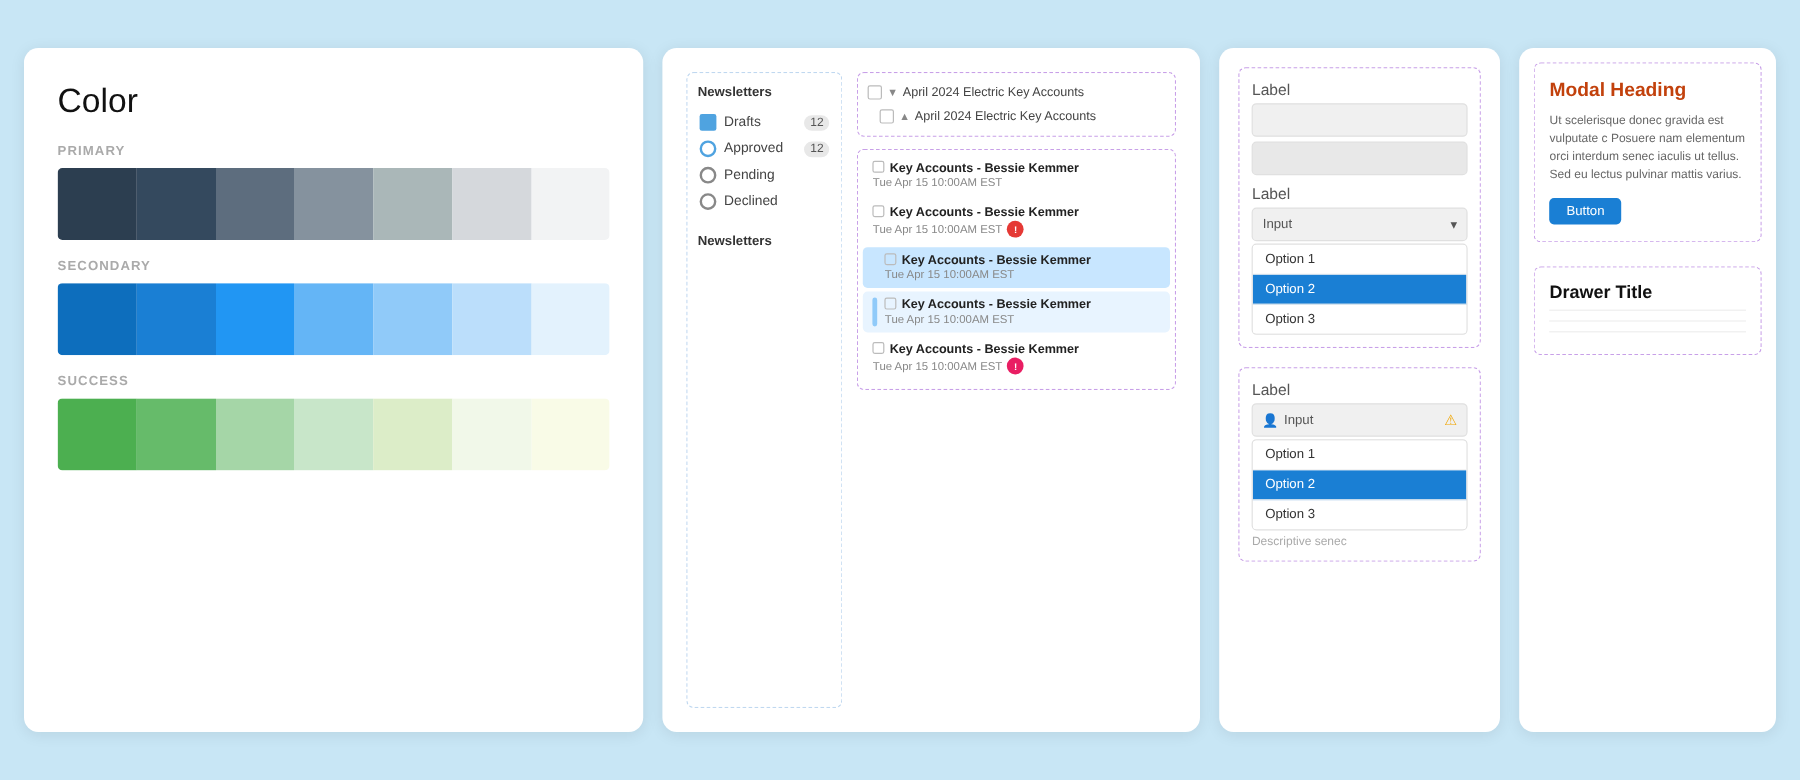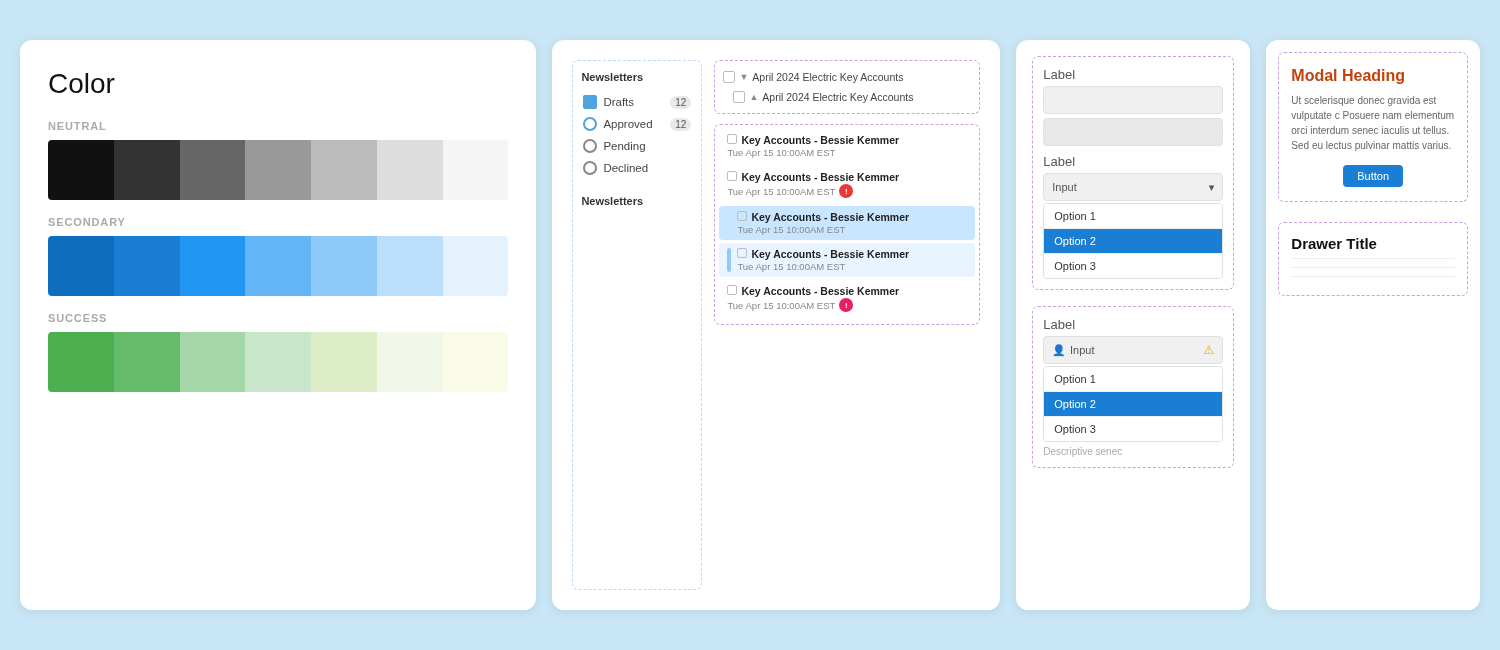--- a/index.html
+++ b/index.html
@@ -324,21 +324,21 @@
       margin-bottom: 8px;
     }
     .modal-body-text {
       font-size: 10px;
       color: #666;
       line-height: 1.5;
       margin-bottom: 12px;
     }
     .modal-footer {
       display: flex;
-      justify-content: center;
+      justify-content: flex-start;
       align-items: center;
     }
     .modal-btn {
       background: #1a7fd4;
       color: #fff;
       border: none;
       border-radius: 4px;
       padding: 5px 14px;
       font-size: 11px;
       cursor: pointer;
@@ -360,33 +360,33 @@
       background: #eee;
       margin: 6px 0;
     }
   </style>
 </head>
 <body>
 
 <div class="color-card">
   <div class="color-card-title">Color</div>
 
-
   <div>
-    <div class="color-section-label">NEUTRAL</div>
+    <div class="color-section-label">PRIMARY</div>
     <div class="color-swatches">
-      <div class="swatch" style="background:#111111"></div>
-      <div class="swatch" style="background:#333333"></div>
-      <div class="swatch" style="background:#666666"></div>
-      <div class="swatch" style="background:#999999"></div>
-      <div class="swatch" style="background:#bbbbbb"></div>
-      <div class="swatch" style="background:#dddddd"></div>
-      <div class="swatch" style="background:#f5f5f5"></div>
-    </div>
-  </div>
+      <div class="swatch" style="background:#2c3e50"></div>
+      <div class="swatch" style="background:#34495e"></div>
+      <div class="swatch" style="background:#5d6d7e"></div>
+      <div class="swatch" style="background:#85929e"></div>
+      <div class="swatch" style="background:#aab7b8"></div>
+      <div class="swatch" style="background:#d5d8dc"></div>
+      <div class="swatch" style="background:#f2f3f4"></div>
+    </div>
+  </div>
+
 
   <div>
     <div class="color-section-label">SECONDARY</div>
     <div class="color-swatches">
       <div class="swatch" style="background:#0d6ebd"></div>
       <div class="swatch" style="background:#1a7fd4"></div>
       <div class="swatch" style="background:#2196f3"></div>
       <div class="swatch" style="background:#64b5f6"></div>
       <div class="swatch" style="background:#90caf9"></div>
       <div class="swatch" style="background:#bbdefb"></div>

